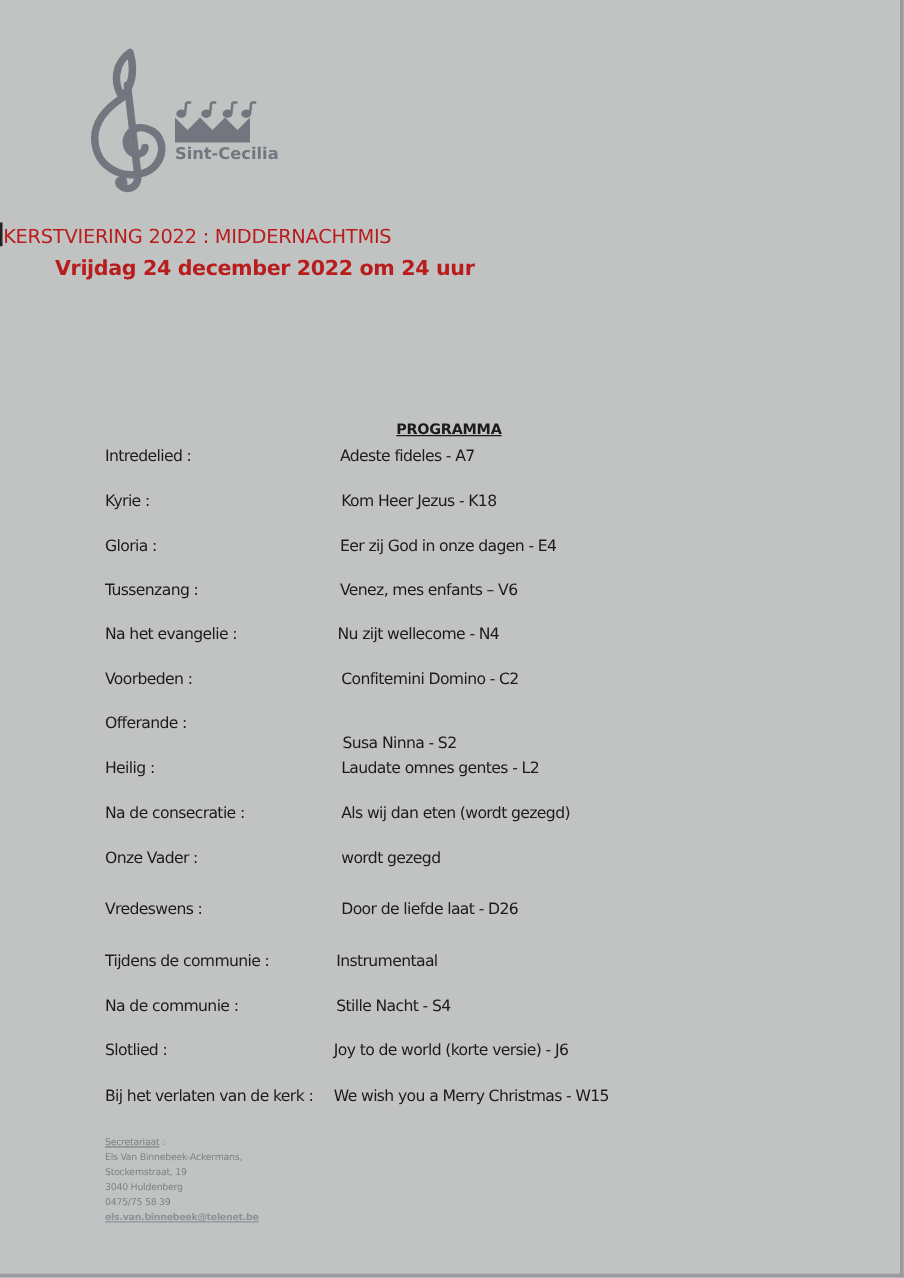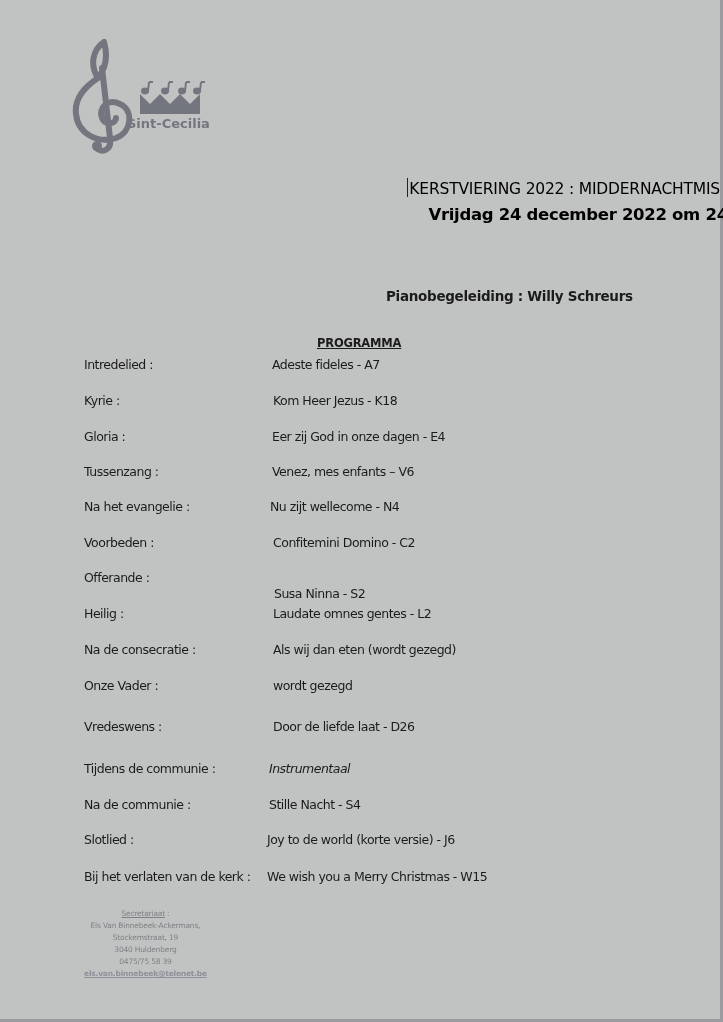--- a/index.html
+++ b/index.html
@@ -11,48 +11,48 @@
       color: #1b1b1b;
     }
     .page {
       position: absolute; left: 0; top: 0; width: 720px; height: 1019px;
       background: #c1c3c2;
       border-right: 3px solid #9a9b9f;
       border-bottom: 3px solid #9a9b9f;
     }
     .logo { position: absolute; left: 72px; top: 38px; width: 150px; height: 118px; }
     .logo-text {
-      position: absolute; left: 127px; top: 116px;
+      position: absolute; left: 140px; top: 116px;
       font-family: "DejaVu Sans", sans-serif; font-weight: bold; font-size: 13px;
       color: #74767f;
     }
     .title-line {
-      position: absolute; left: 0; width: 720px; text-align: right;
-      font-family: "DejaVu Sans", sans-serif; font-weight: bold; color: #000000;
+      position: absolute; left: 0; width: 720px; text-align: left;
+      font-family: "DejaVu Sans", sans-serif; font-weight: bold; color: #b91c1c;
     }
     .t1 { top: 178px; font-size: 15.5px; font-weight: normal; letter-spacing: -0.2px; }
     .t1 .cursor { display:inline-block; width:1.5px; height:19px; background:#222; vertical-align:-3px; margin-right:1px; }
     .t2 { top: 205px; font-size: 16.5px; letter-spacing: -0.3px; padding-left: 44px; }
     .t3 { top: 232px; font-family: "Liberation Serif", serif; font-size: 16px; }
     .piano {
       position: absolute; left: 386px; top: 288px;
       font-family: "DejaVu Sans", sans-serif; font-weight: bold; font-size: 13.5px; letter-spacing: -0.3px;
     }
     .programma {
       position: absolute; left: 317px; top: 336px;
       font-family: "DejaVu Sans", sans-serif; font-weight: bold; font-size: 11.5px;
       text-decoration: underline; letter-spacing: -0.2px;
     }
     .row { position: absolute; left: 84px; width: 560px; font-size: 12.5px; font-family: "DejaVu Sans", sans-serif; letter-spacing: -0.5px; }
     .row .part { position: absolute; left: 0; top: 0; white-space: nowrap; }
     .row .song { position: absolute; top: 0; white-space: nowrap; }
     .footer {
       position: absolute; left: 84px; top: 908px;
       font-family: "DejaVu Sans", sans-serif; font-size: 7.5px; line-height: 12px;
-      color: #7f8186; letter-spacing: -0.2px; text-align: center;
+      color: #7f8186; letter-spacing: -0.2px;
     }
     .footer .u { text-decoration: underline; }
     .footer .mail { color: #8e909a; text-decoration: underline; font-weight: bold; }
   </style>
 </head>
 <body>
 
 <div class="page">
 
   <div class="logo">
@@ -79,21 +79,20 @@
           <line x1="128" y1="53" x2="129" y2="44"></line>
           <line x1="129" y1="44" x2="133" y2="44"></line>
       </g>
     </svg>
   </div>
   <div class="logo-text">Sint-Cecilia</div>
 
   <div class="title-line t1"><span class="cursor"></span><span>KERSTVIERING 2022 : MIDDERNACHTMIS</span></div>
   <div class="title-line t2">Vrijdag 24 december 2022 om 24 uur</div>
 
-  <div class="piano">Pianobegeleiding : Willy Schreurs</div>
   <div class="programma">PROGRAMMA</div>
 
   <div id="program-list">
       <div class="row" style="top: 357px;">
         <span class="part">Intredelied :</span>
         <span class="song" style="left: 188px;">Adeste fideles -  A7</span>
       </div>
       <div class="row" style="top: 393px;">
         <span class="part">Kyrie :</span>
         <span class="song" style="left: 189px;">Kom Heer Jezus -  K18</span>
@@ -129,21 +128,21 @@
       <div class="row" style="top: 678px;">
         <span class="part">Onze Vader :</span>
         <span class="song" style="left: 189px;">wordt  gezegd</span>
       </div>
       <div class="row" style="top: 719px;">
         <span class="part">Vredeswens :</span>
         <span class="song" style="left: 189px;">Door de liefde laat - D26</span>
       </div>
       <div class="row" style="top: 761px;">
         <span class="part">Tijdens de communie :</span>
-        <span class="song" style="left: 185px; font-style: italic;">Instrumentaal</span>
+        <span class="song" style="left: 185px;">Instrumentaal</span>
       </div>
       <div class="row" style="top: 797px;">
         <span class="part">Na de communie :</span>
         <span class="song" style="left: 185px;">Stille Nacht  - S4</span>
       </div>
       <div class="row" style="top: 832px;">
         <span class="part">Slotlied :</span>
         <span class="song" style="left: 183px;">Joy to de world (korte versie)  - J6</span>
       </div>
       <div class="row" style="top: 869px;">

